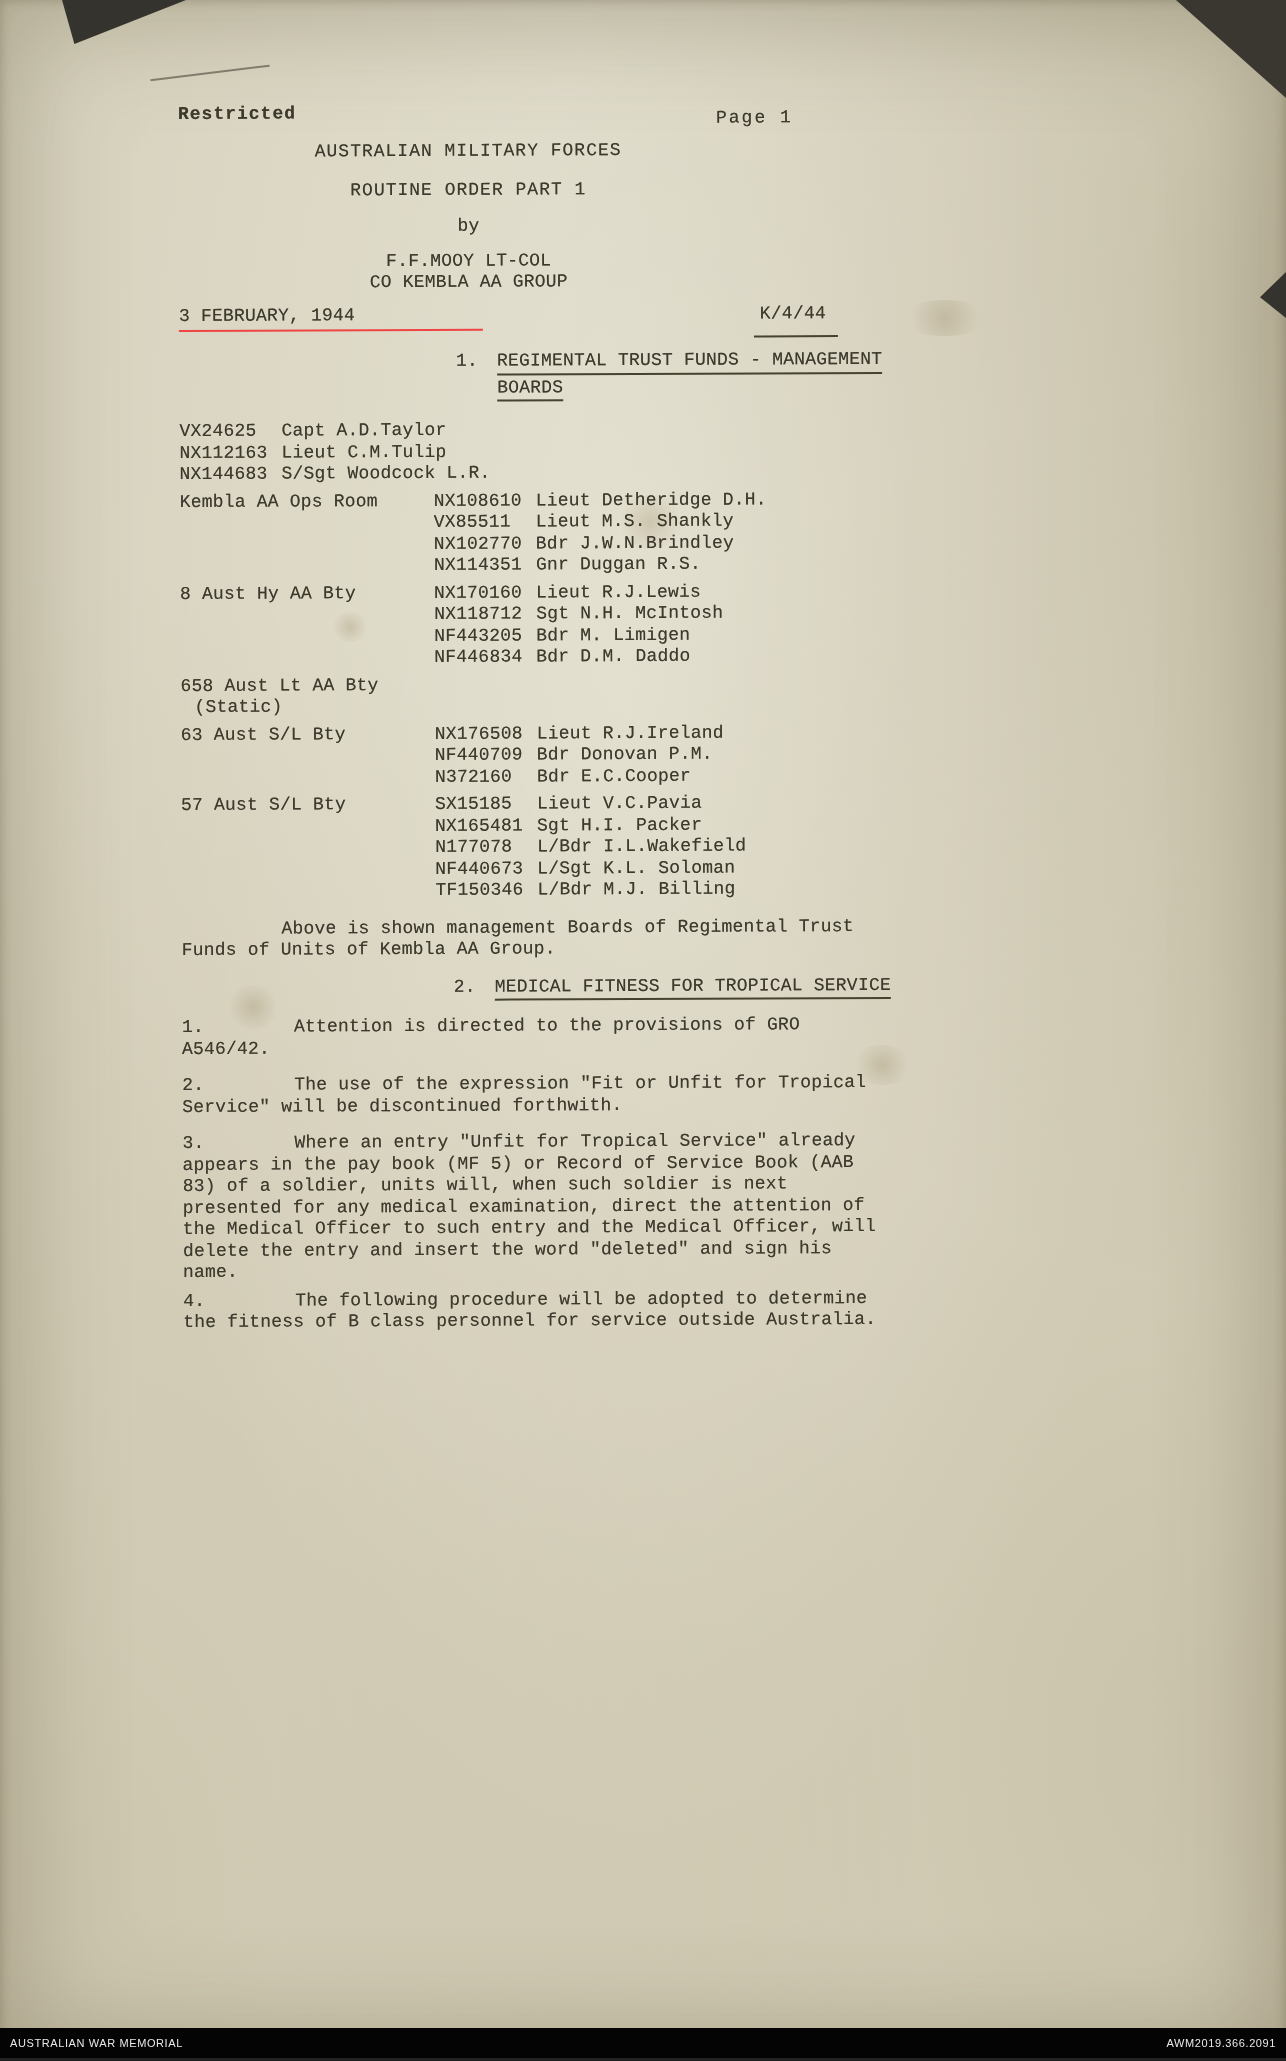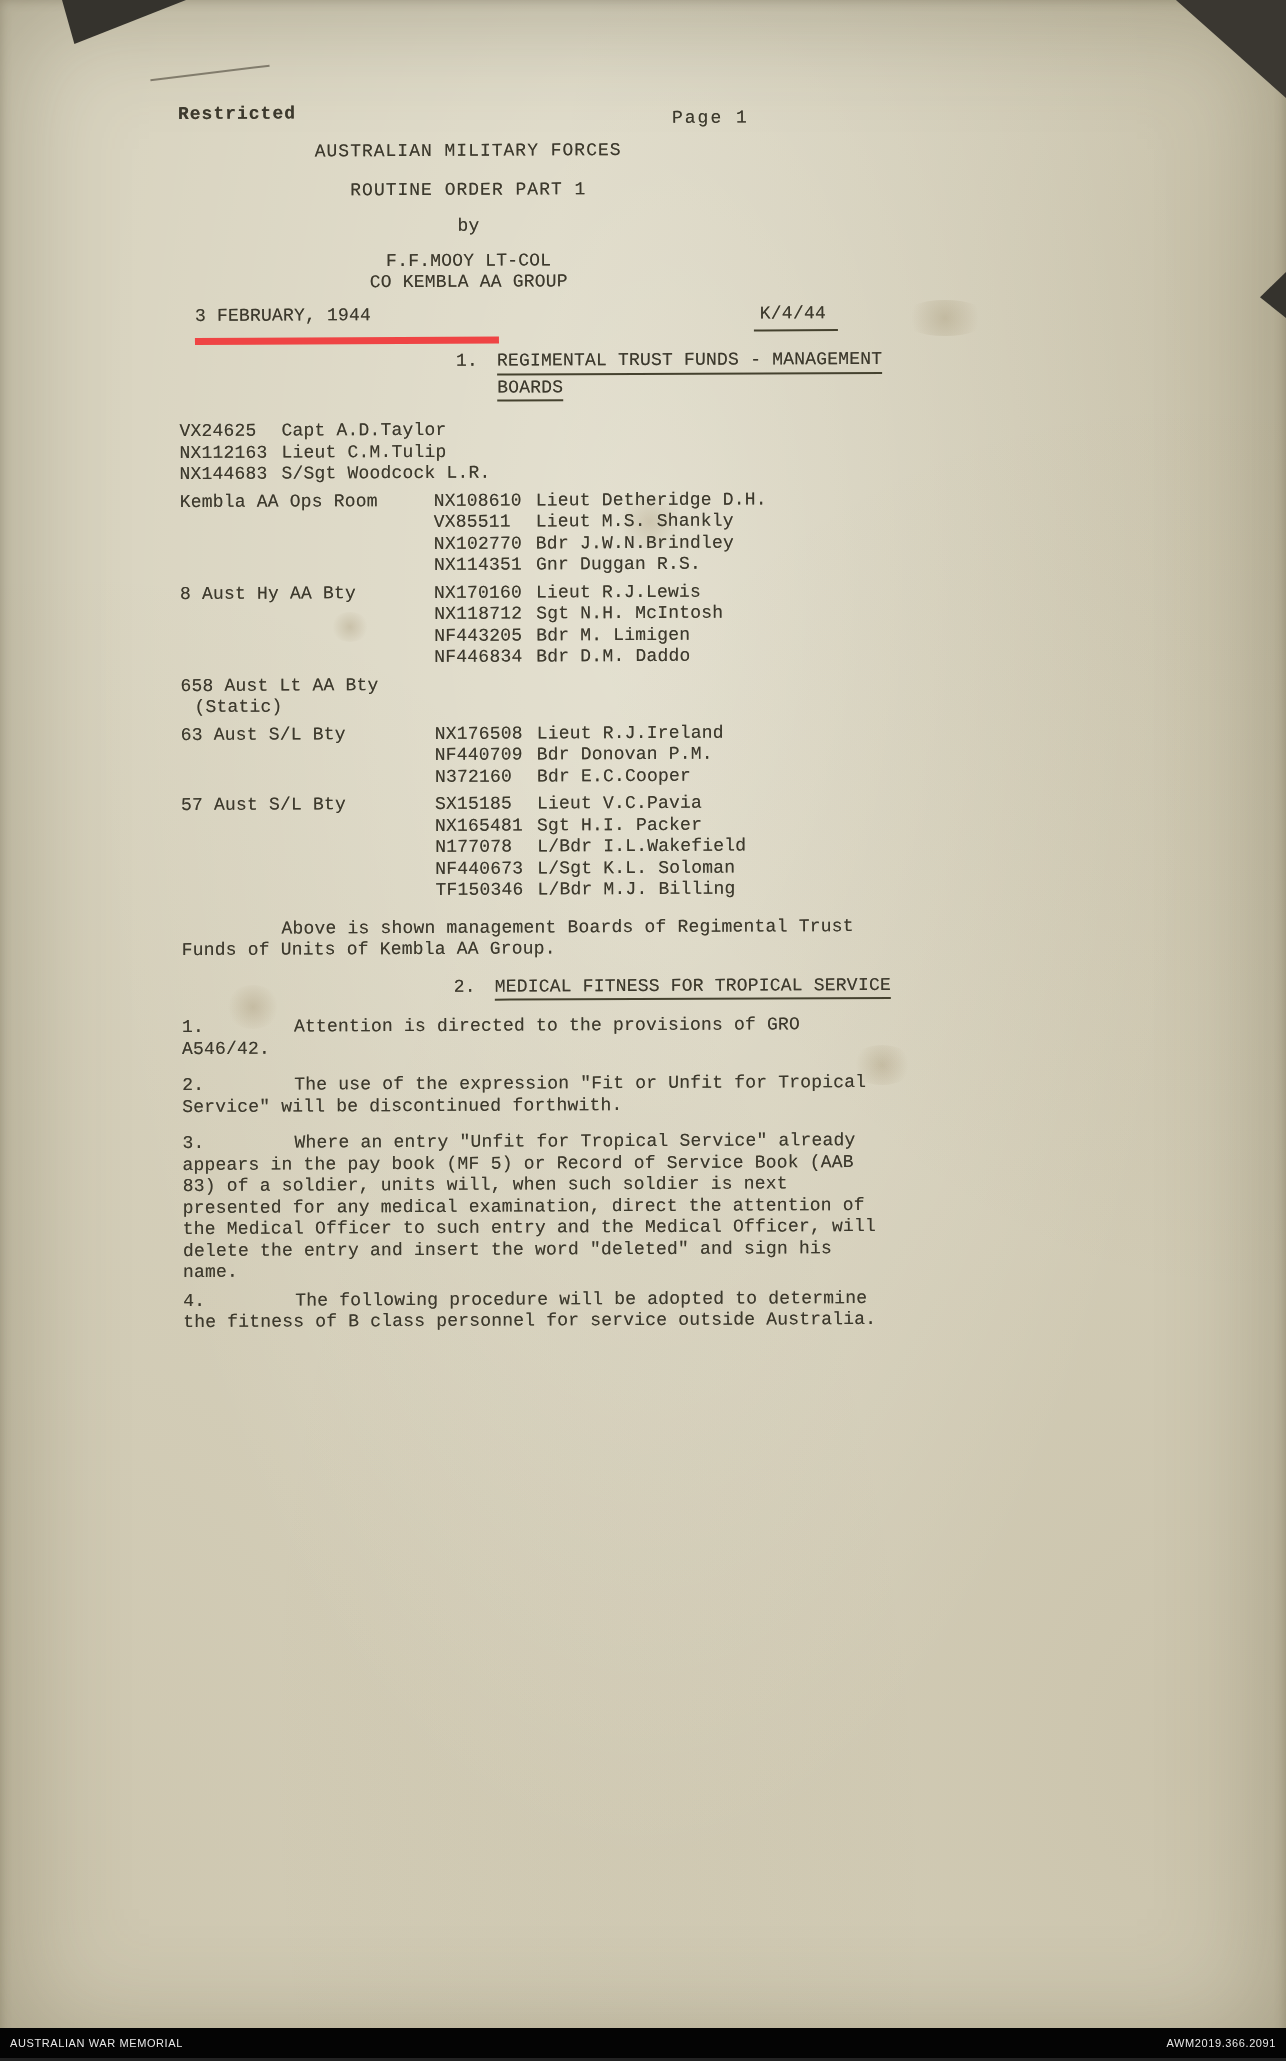--- a/index.html
+++ b/index.html
@@ -35,29 +35,29 @@
   .notch-right { position:absolute; right:0; top:272px; width:26px; height:46px; background:#35332d;
     -webkit-clip-path:polygon(100% 0,100% 100%,0 55%); clip-path:polygon(100% 0,100% 100%,0 55%); }
   .crease { position:absolute; left:150px; top:72px; width:120px; height:2px;
     background:rgba(62,56,44,0.55); transform:rotate(-7deg); }
 
   
   .typed { position:absolute; inset:0; transform:rotate(-0.25deg); transform-origin:178px 120px;
     font-size:18px; line-height:21.5px; letter-spacing:0.2px; color:#3c392d;
     text-shadow:0 0 0.6px rgba(55,50,35,0.55); }
   .classification { position:absolute; left:178px; top:104px; font-weight:bold; letter-spacing:1px; }
-  .page-num { position:absolute; left:672px; top:110px; letter-spacing:2px; }
+  .page-num { position:absolute; left:716px; top:110px; letter-spacing:2px; }
   .title-block { position:absolute; left:178px; top:142px; width:580px; text-align:center; }
   .t1 { margin-bottom:17px; letter-spacing:1px; }
   .t2 { margin-bottom:15px; letter-spacing:1px; }
   .t3 { margin-bottom:13px; }
   .t4 { margin-bottom:0; }
   .dateline { position:absolute; left:178px; top:306px; width:740px; }
-  .order-date { display:inline-block; border-bottom:7px solid #ef4444; padding-right:128px; padding-bottom:10px;margin-left:16px; }
-  .order-ref { position:absolute; left:575px; top:0; display:inline-block; border-bottom:2px solid #45422f; padding:0 12px 4px 6px; }
+  .order-date { display:inline-block; border-bottom:2px solid #ef4444; padding-right:128px; padding-bottom:2px; }
+  .order-ref { position:absolute; left:575px; top:0; display:inline-block; border-bottom:2px solid #45422f; padding:0 12px 10px 6px; }
 
   .flow { position:absolute; left:178px; top:352px; width:740px; }
   .sec-heading { display:flex; margin-left:277px; }
   .sec-heading.sec2 { margin-left:272px; margin-top:16px; }
   .sec-num { margin-right:19px; }
   .sec-lines .u { display:inline-block; border-bottom:2px solid #45422f; padding-bottom:1px; }
   .sec-lines div + div { margin-top:2px; }
 
   .units { margin-top:18px; }
   .unit-block { display:flex; margin-bottom:6px; }

